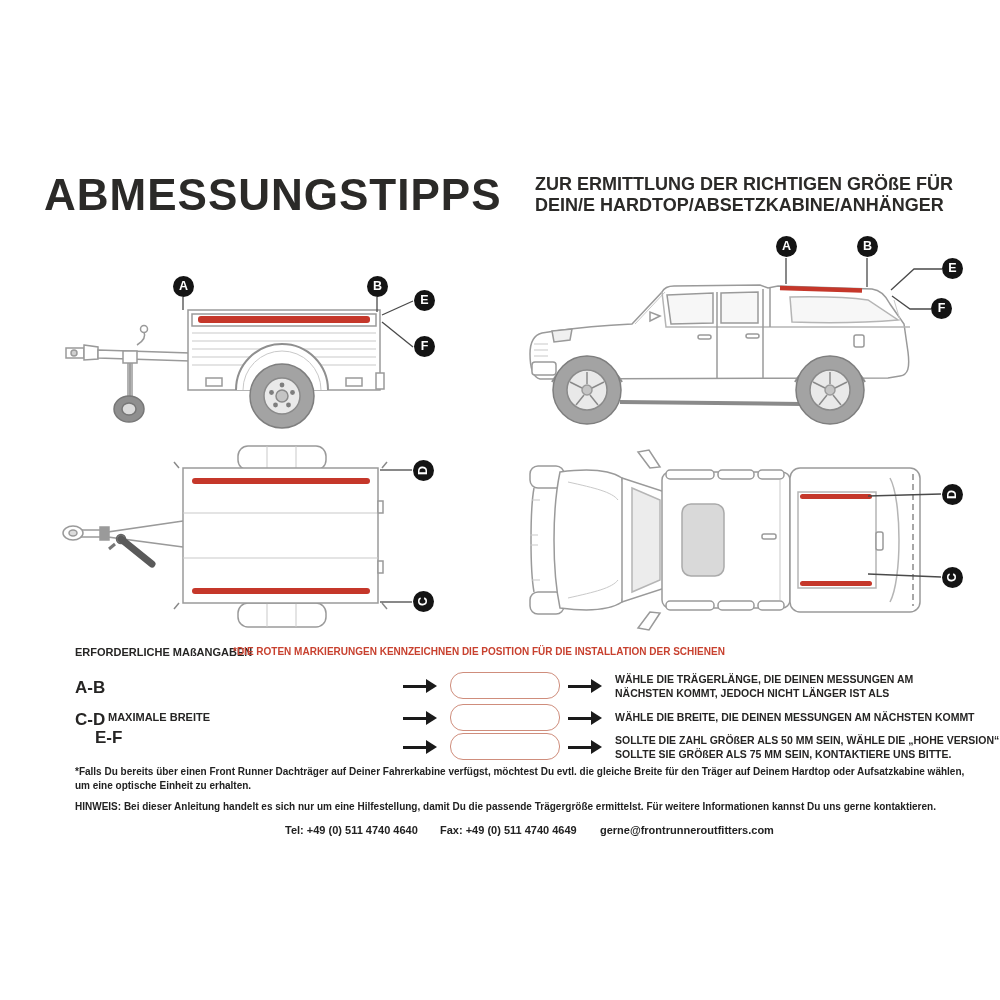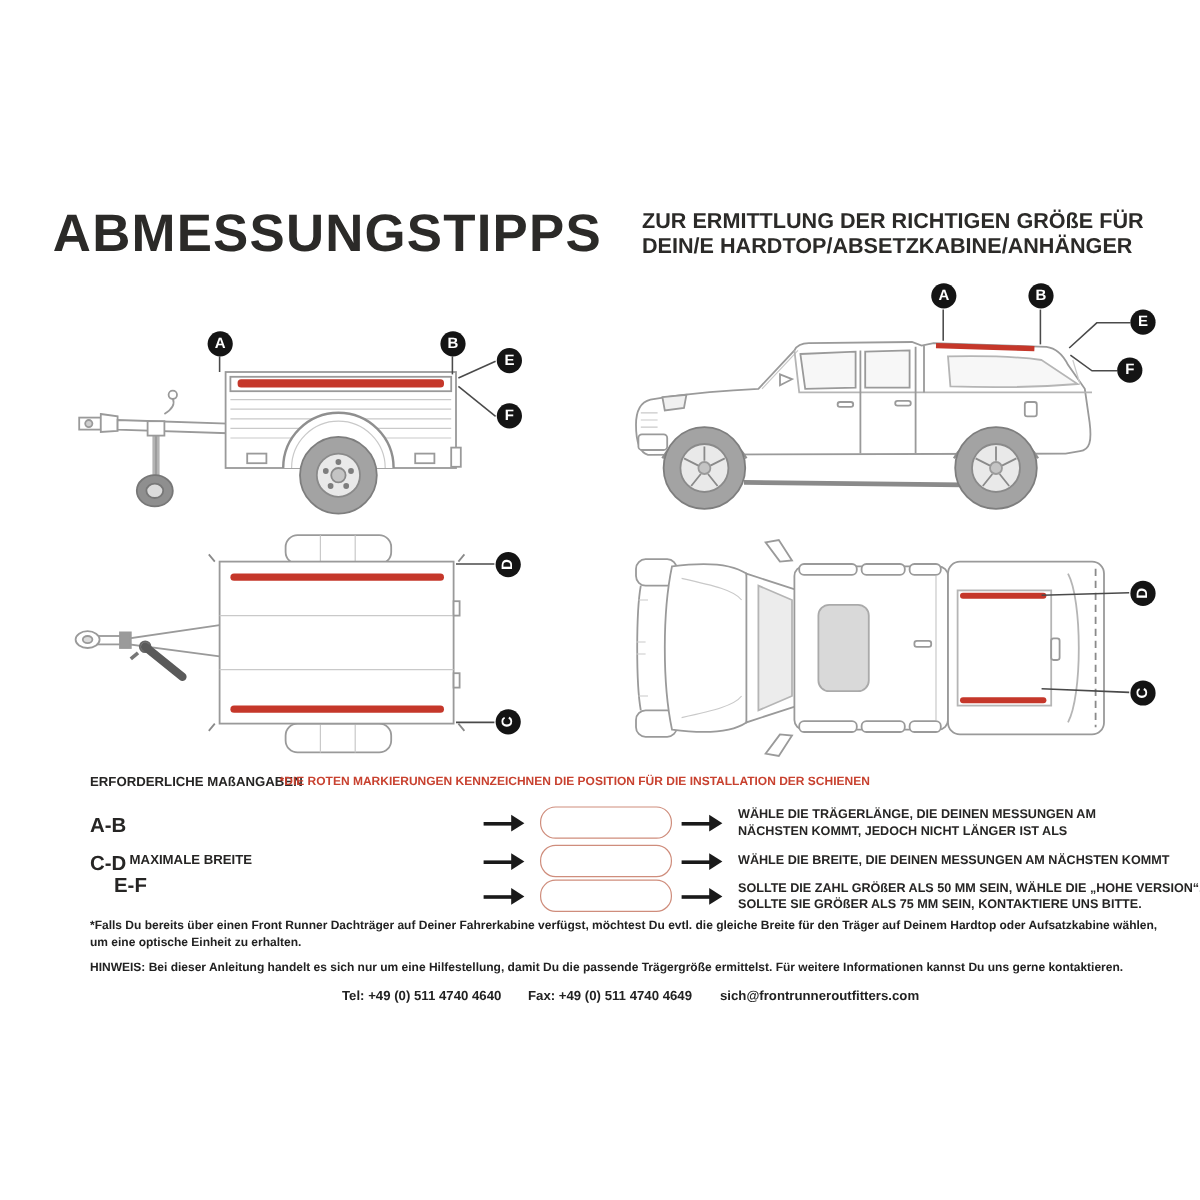--- a/index.html
+++ b/index.html
@@ -220,15 +220,15 @@
   <div class="arrow" style="left:568px;top:740px;"></div>
   <div class="abs rowresult pre" style="left:615px;top:734px;width:390px;">SOLLTE DIE ZAHL GRÖßER ALS 50 MM SEIN, WÄHLE DIE „HOHE VERSION“,
 SOLLTE SIE GRÖßER ALS 75 MM SEIN, KONTAKTIERE UNS BITTE.</div>
 
   <div class="abs note pre" style="left:75px;top:765px;width:918px;">*Falls Du bereits über einen Front Runner Dachträger auf Deiner Fahrerkabine verfügst, möchtest Du evtl. die gleiche Breite für den Träger auf Deinem Hardtop oder Aufsatzkabine wählen,
 um eine optische Einheit zu erhalten.</div>
   <div class="abs note" style="left:75px;top:800px;width:918px;">HINWEIS: Bei dieser Anleitung handelt es sich nur um eine Hilfestellung, damit Du die passende Trägergröße ermittelst. Für weitere Informationen kannst Du uns gerne kontaktieren.</div>
 
   <div class="abs contact" style="left:285px;top:824px;">Tel: +49 (0) 511 4740 4640</div>
   <div class="abs contact" style="left:440px;top:824px;">Fax: +49 (0) 511 4740 4649</div>
-  <div class="abs contact" style="left:600px;top:824px;">sich@frontrunneroutfitters.com</div>
+  <div class="abs contact" style="left:600px;top:824px;">gerne@frontrunneroutfitters.com</div>
 
 </div>
 
 </body></html>

